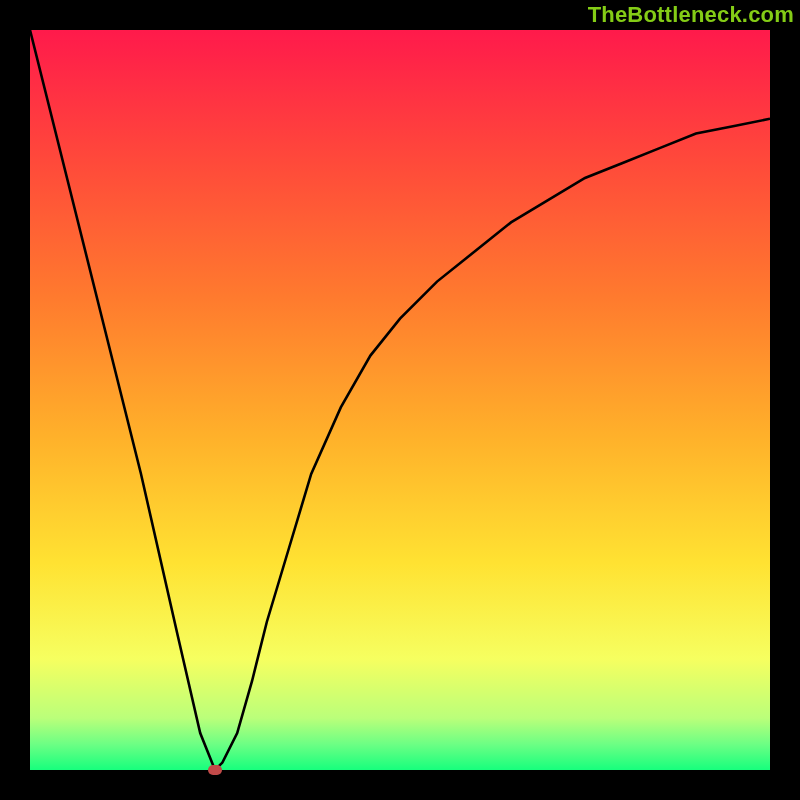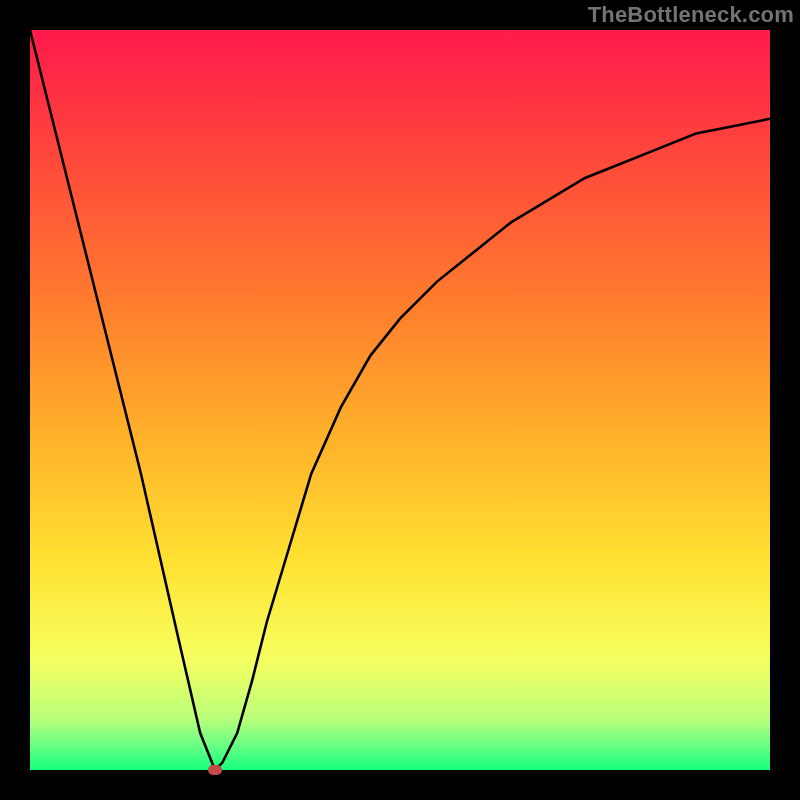--- a/index.html
+++ b/index.html
@@ -14,21 +14,21 @@
   .frame {
     position: relative;
     width: 800px;
     height: 800px;
     background: #000;
   }
   .watermark {
     position: absolute;
     top: 2px;
     right: 6px;
-    color: #737373;
+    color: #84cc16;
     font-size: 22px;
     font-weight: 600;
     letter-spacing: 0.2px;
     user-select: none;
   }
   .plot {
     position: absolute;
     left: 30px;
     top: 30px;
     width: 740px;

